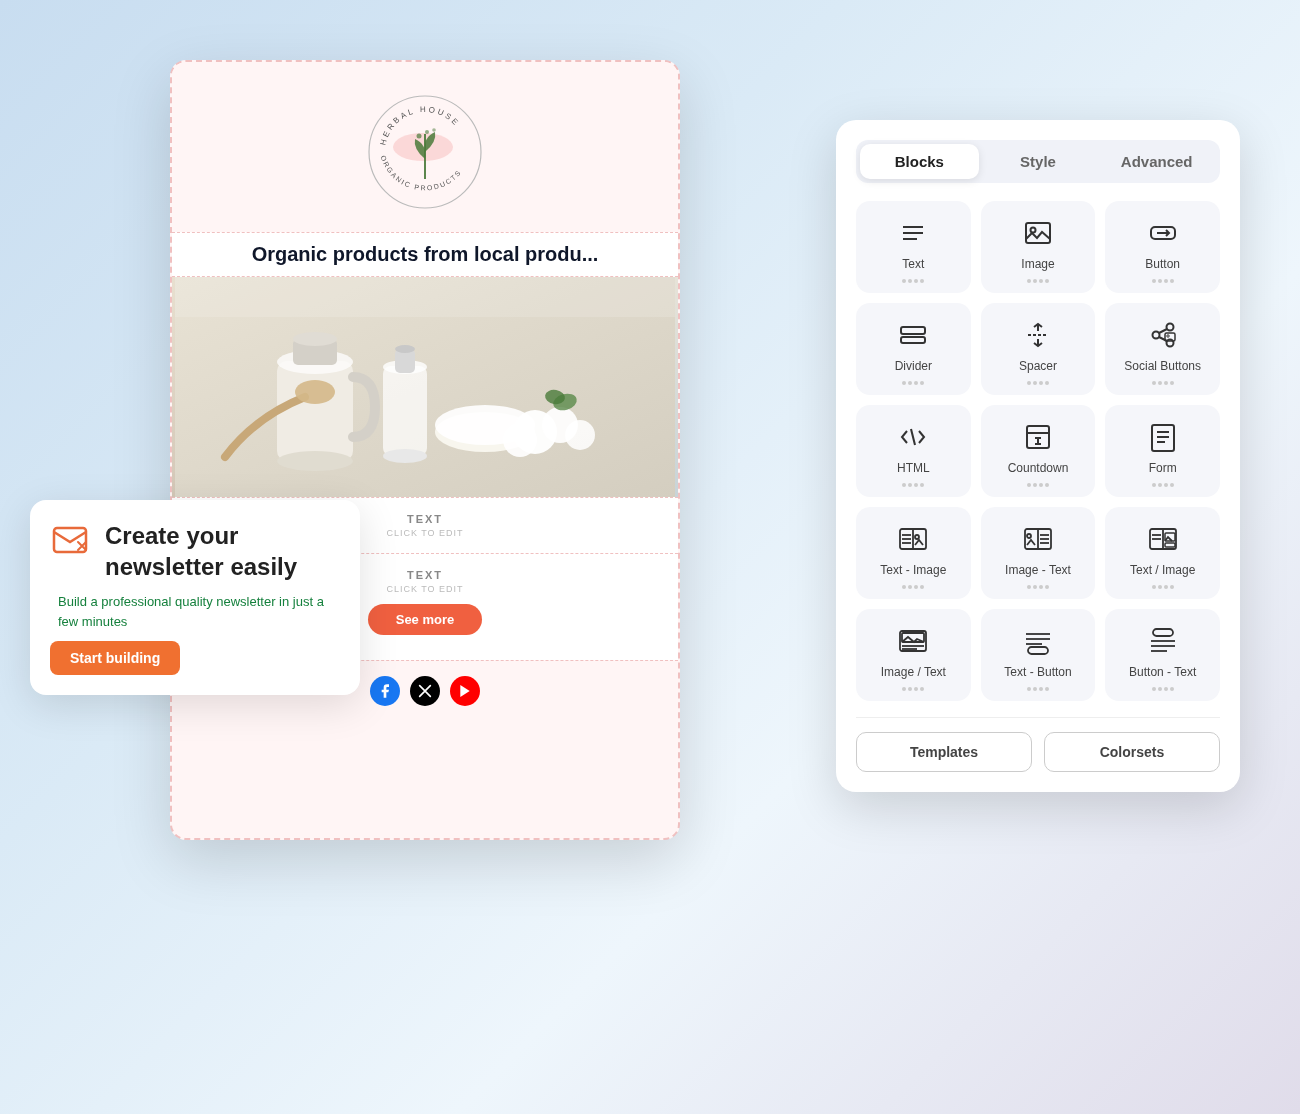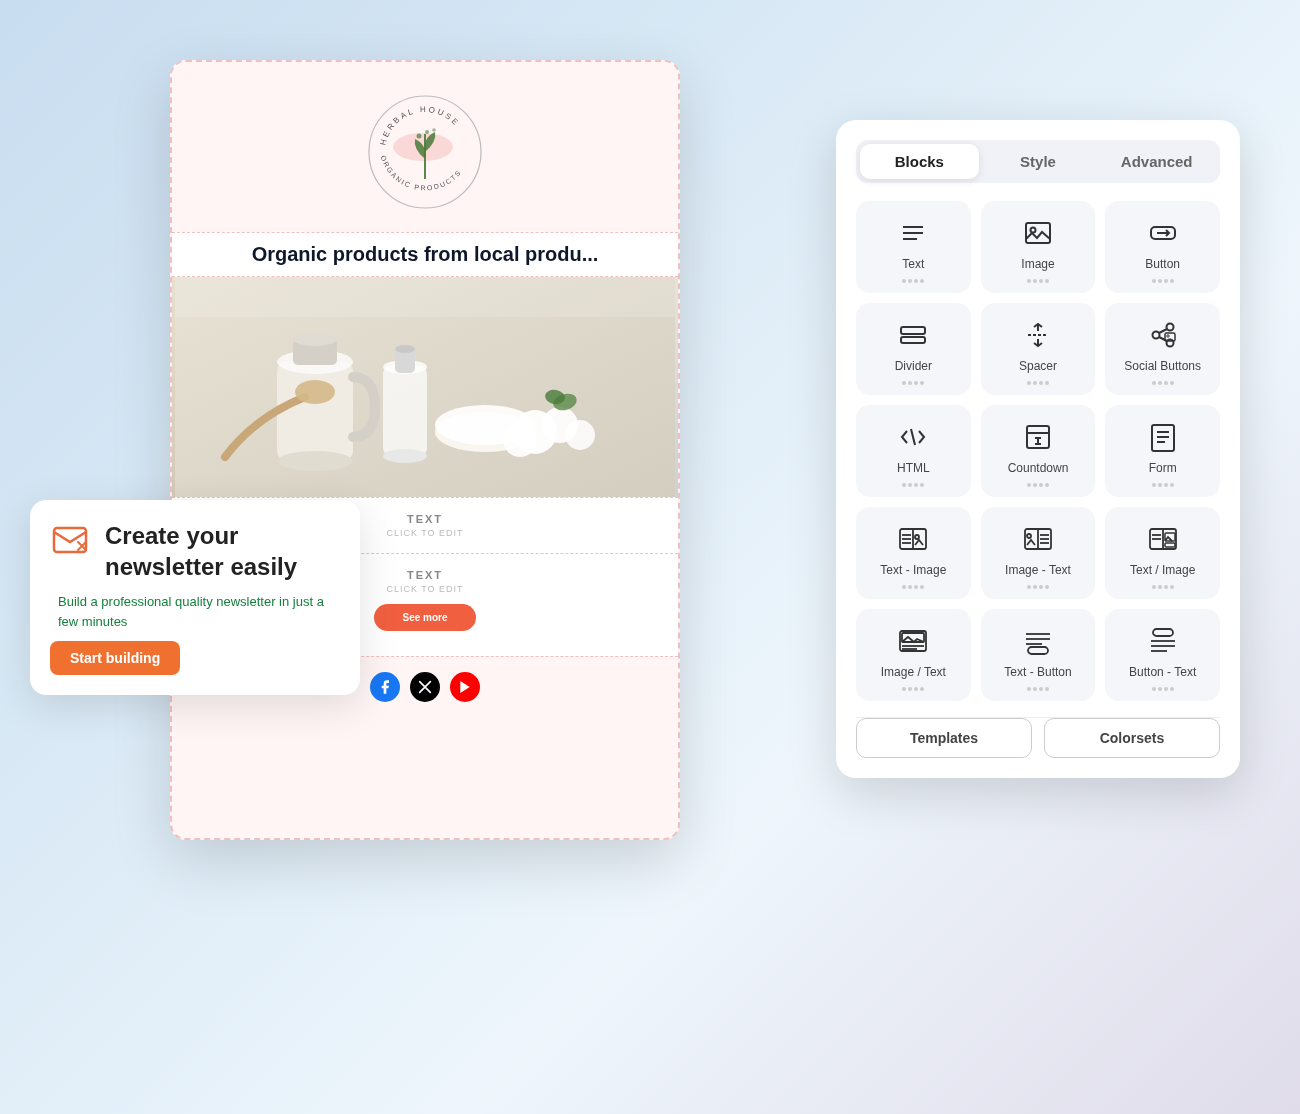--- a/index.html
+++ b/index.html
@@ -89,21 +89,21 @@
       padding: 15px;
       text-align: center;
     }
 
     .see-more-btn {
       display: inline-block;
       background: #f06040;
       color: white;
       border-radius: 25px;
       padding: 8px 28px;
-      font-size: 10px;
+      font-size: 13px;
       font-weight: 600;
       margin: 10px 0;
     }
 
     .newsletter-social {
       display: flex;
       justify-content: center;
       gap: 10px;
       padding: 15px;
       border-top: 1.5px dashed #f0c0c0;
@@ -266,20 +266,21 @@
       height: 4px;
       border-radius: 50%;
       background: #ccc;
     }
 
     
     .bottom-btns {
       display: flex;
       gap: 12px;
       margin-top: 16px;
+      padding-top: 14px;
       border-top: 1px solid #eee;
     }
 
     .bottom-btn {
       flex: 1;
       text-align: center;
       padding: 11px 0;
       border-radius: 10px;
       border: 1.5px solid #ccc;
       font-size: 14px;

